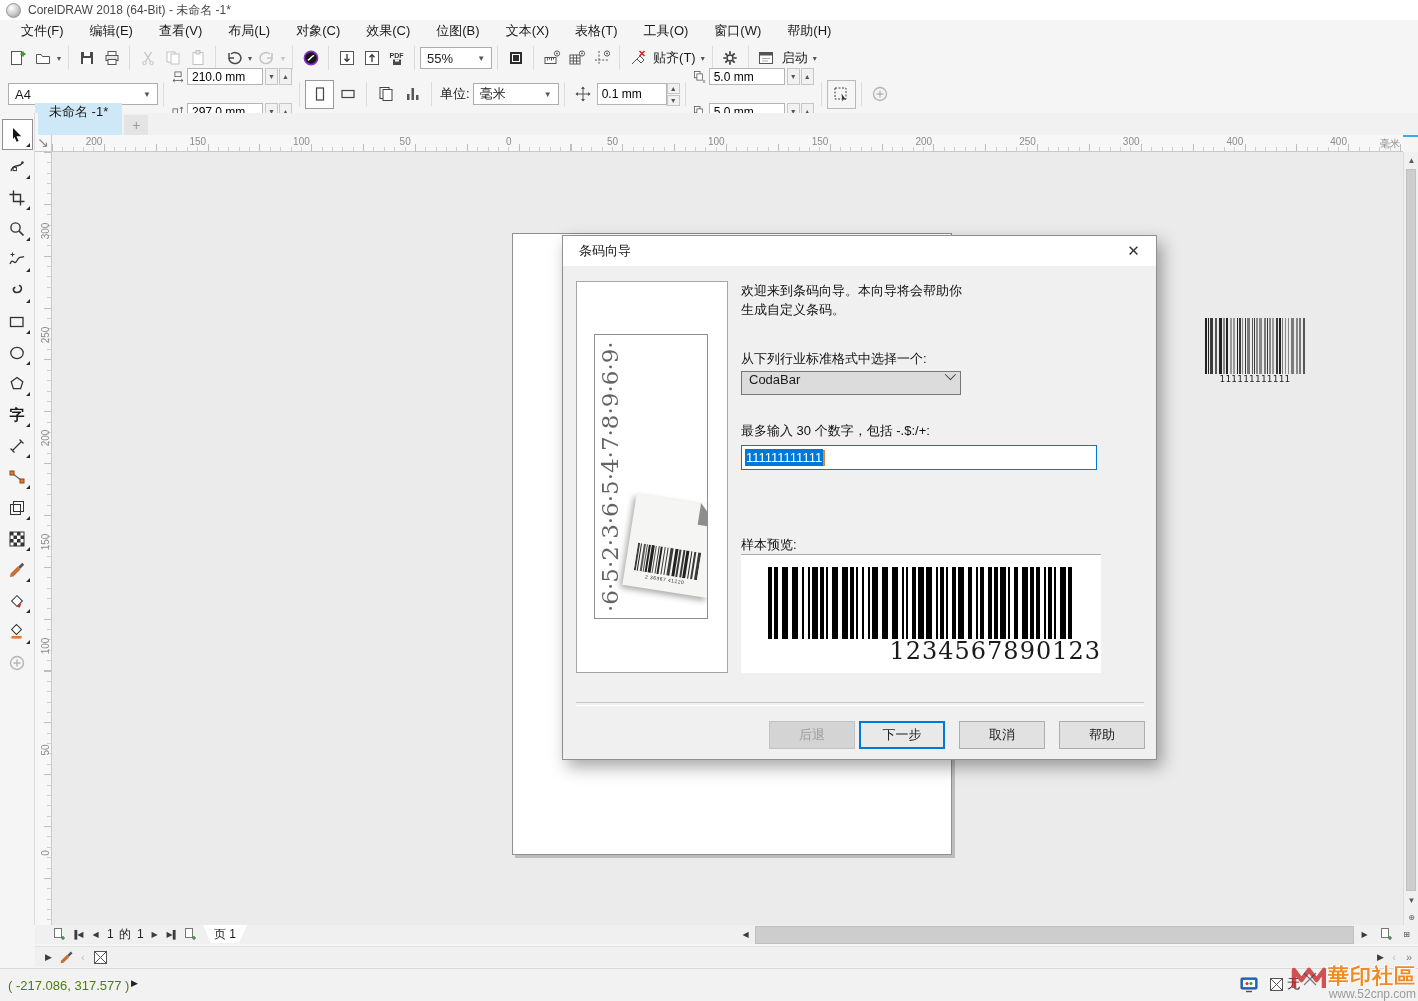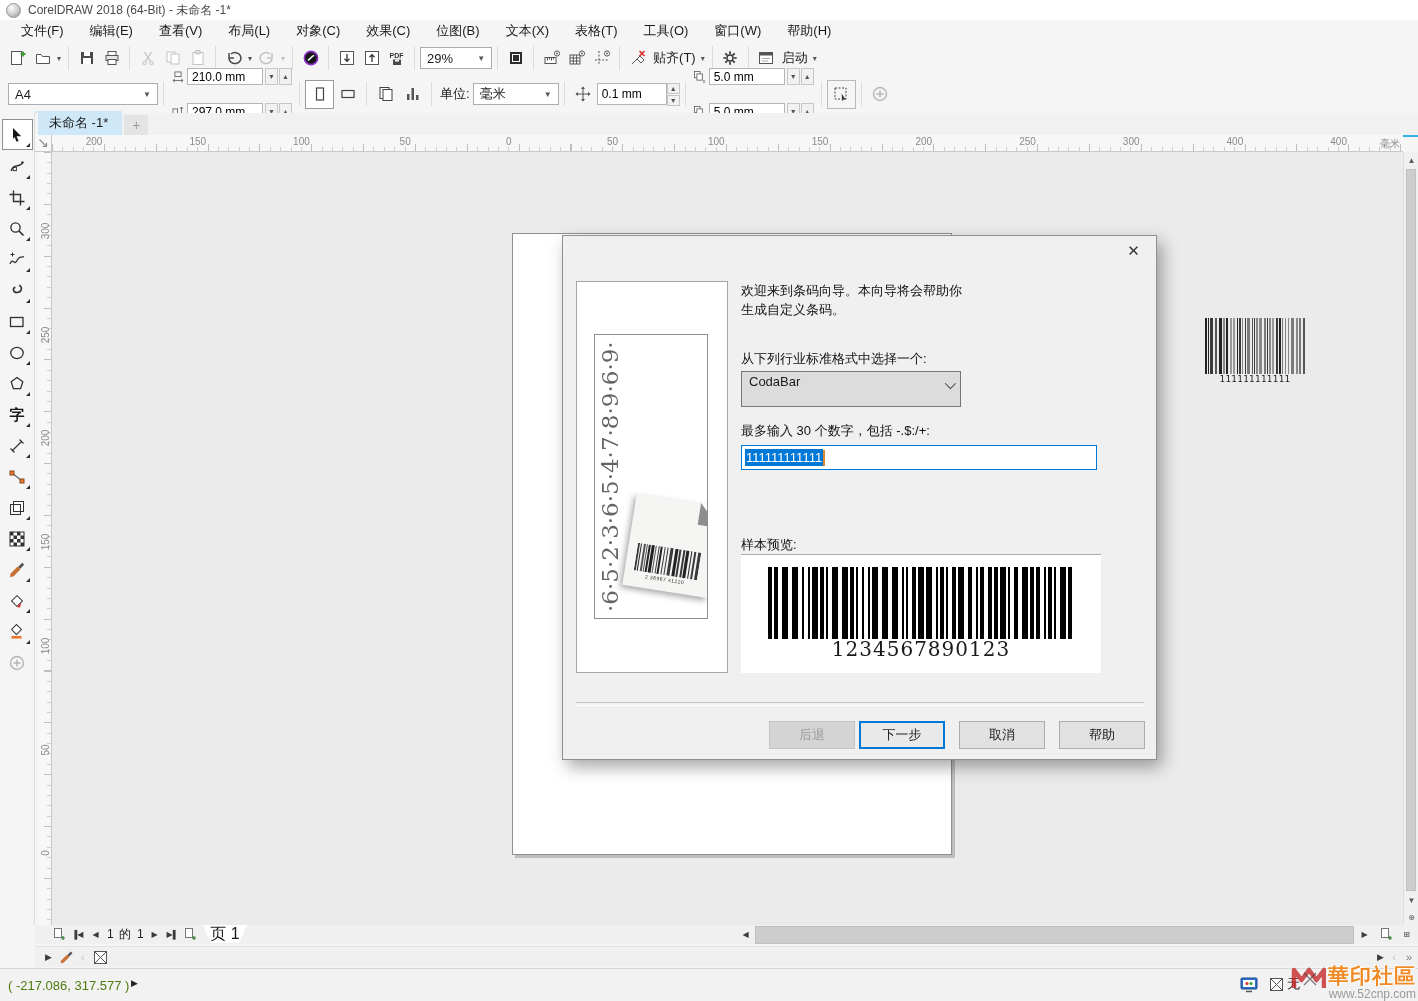--- a/index.html
+++ b/index.html
@@ -28,21 +28,21 @@
   .dimcol{display:flex;flex-direction:column;gap:18px;margin:0 2px}
   .dimrow{display:flex;align-items:center;gap:2px;height:17px}
   .dimrow svg{width:14px;height:14px}
   input.num{width:66px;height:15px;border:1px solid #b5b5b5;background:#fff;font-size:12px;padding:0 4px;font-family:inherit}
   .spinh{display:flex;gap:1px}
   .spinh i{font-style:normal;font-size:7px;color:#555;width:11px;height:15px;border:1px solid #c6c6c6;background:#f1f1f1;display:flex;align-items:center;justify-content:center}
   .pbtn{width:27px;height:27px;display:flex;align-items:center;justify-content:center;flex:none}
   .pbtn.sel{background:#fff;border:1px solid #9a9a9a}
   
   #tabrow{top:113px;left:35px;right:0;height:22px;background:#f1f1f2;border-bottom:2px solid #35b0e6;display:flex;align-items:flex-end}
-  .doc-tab{height:24px;background:#cfe8f8;padding:0 14px;display:flex;align-items:center}
+  .doc-tab{height:32px;background:#cfe8f8;padding:0 14px;display:flex;align-items:flex-start}
   .tab-plus{width:24px;height:20px;background:#e4e4e5;color:#9a9a9a;display:flex;align-items:center;justify-content:center;font-size:14px;margin-left:2px}
   
   #toolbox{top:113px;left:0;width:35px;bottom:76px;background:#f5f5f6;border-right:1px solid #dcdcdd;padding-top:4px;box-sizing:border-box}
   .tool{width:29px;height:29px;margin:2px auto 1px;display:flex;align-items:center;justify-content:center;position:relative}
   .tool.fly:after{content:'';position:absolute;right:2px;bottom:2px;border-left:4px solid transparent;border-bottom:4px solid #2c2c2c}
   .tool.sel{background:#fff;border:1px solid #8f8f8f}
   
   #ruler-corner{top:135px;left:35px;width:17px;height:17px;background:#f7f7f8;border-right:1px solid #c9c9c9;border-bottom:1px solid #c9c9c9;display:flex;align-items:center;justify-content:center;box-sizing:border-box}
   #hruler{top:135px;left:52px;right:15px;height:17px;background:
       repeating-linear-gradient(to right,#bdbdbd 0 1px,transparent 1px 51.85px) left bottom/100% 7px no-repeat,
@@ -63,21 +63,21 @@
   .bars i{display:inline-block;height:100%}
   #bc-canvas{height:56px}
   .bctext{font-family:"DejaVu Sans Mono","Liberation Mono",monospace;font-size:9px;text-align:center;letter-spacing:.5px;color:#222}
   
   #vscroll{top:152px;right:0;width:15px;bottom:76px;background:#f0f0f1;border-left:1px solid #dcdcdd;box-sizing:border-box}
   .sarr{position:absolute;width:15px;height:16px;display:flex;align-items:center;justify-content:center;font-size:8px;color:#5a5a5a}
   #vthumb{position:absolute;left:2px;right:2px;top:17px;bottom:34px;background:#cdcdce;border:1px solid #c0c0c1}
   #hscrollrow{top:925px;left:35px;right:0;height:19px;background:#f0f0f1}
   .navbtn{position:absolute;top:1px;height:16px;display:flex;align-items:center;justify-content:center;font-size:8px;color:#3c3c3c;width:15px}
   .navtxt{position:absolute;top:1px;height:16px;display:flex;align-items:center;font-size:12px;color:#222}
-  #pagetab{position:absolute;left:168px;top:0;width:44px;height:18px;background:#fff;clip-path:polygon(0 0,100% 0,82% 100%,18% 100%);display:flex;align-items:center;justify-content:center;font-size:16px;filter:drop-shadow(0 0 1px #9a9a9a)}
+  #pagetab{position:absolute;left:168px;top:0;width:44px;height:18px;background:#fff;clip-path:polygon(0 0,100% 0,82% 100%,18% 100%);display:flex;align-items:center;justify-content:center;font-size:12px;filter:drop-shadow(0 0 1px #9a9a9a)}
   #htrack{position:absolute;left:718px;right:62px;top:1px;height:16px;background:#f0f0f1}
   #hthumb{position:absolute;left:2px;right:2px;top:0;height:16px;background:#cdcdce;border:1px solid #c0c0c1}
   #paletterow{top:946px;left:35px;right:0;height:20px;background:#f0f0f1;border-top:1px solid #e2e2e3}
   .pr{position:absolute;top:0;height:20px;display:flex;align-items:center;font-size:9px;color:#3c3c3c}
   #palette-hint{position:absolute;left:0;right:0;text-align:center;top:2px;font-style:italic;color:#bdbdbe;font-size:13px}
   #statusbar{top:968px;left:0;right:0;bottom:0;background:#f2f2f3;border-top:1px solid #d8d8d9}
   #coords{position:absolute;left:8px;top:9px;color:#4d7c0f}
   #coord-arrow{position:absolute;left:131px;top:9px;font-size:9px;color:#222}
   #status-right{position:absolute;right:118px;top:6px;display:flex;align-items:center;gap:10px}
   #fill-none{display:flex;align-items:center;gap:3px}
@@ -90,28 +90,28 @@
   #dlg-titlebar{position:absolute;top:0;left:0;right:0;height:30px;background:#fff;display:flex;align-items:center;padding-left:16px;box-sizing:border-box}
   #dlg-close{position:absolute;top:0;right:0;width:45px;height:30px;display:flex;align-items:center;justify-content:center;font-size:15px;color:#333}
   #dlg-art{position:absolute;left:13px;top:45px;width:150px;height:390px;background:#fff;border:1px solid #a6a6a6}
   #dlg-art-img{position:absolute;left:17px;top:52px;width:112px;height:283px;border:1px solid #8e8e8e;background:#fff;overflow:hidden}
   #strip-nums{position:absolute;left:2px;top:4px;height:273px;writing-mode:vertical-rl;transform:rotate(180deg);font-family:"DejaVu Serif","Liberation Serif",serif;font-size:23px;color:#4a4a4a;letter-spacing:0px;opacity:.85}
   #sticker{position:absolute;right:-8px;bottom:26px;width:86px;height:92px;background:#f5f5f3;transform:rotate(9deg);box-shadow:-2px 3px 6px rgba(0,0,0,.35)}
   #sticker-curl{position:absolute;top:-1px;right:-1px;width:0;height:0;border-top:22px solid #fff;border-left:22px solid #8e8e8e}
   #bc-sticker{position:absolute;left:9px;bottom:16px;width:64px;height:28px}
   #sticker-code{position:absolute;left:9px;bottom:9px;width:64px;font-size:5px;text-align:center;color:#333;letter-spacing:.5px}
   .dtext{position:absolute;left:178px;color:#111}
-  #dlg-combo{position:absolute;left:178px;top:135px;width:220px;height:24px;background:#dcdcdd;border:1px solid #767676;display:flex;align-items:flex-end;padding:17px 7px;box-sizing:border-box}
+  #dlg-combo{position:absolute;left:178px;top:135px;width:220px;height:24px;background:#dcdcdd;border:1px solid #767676;display:flex;align-items:flex-start;padding:0 7px;box-sizing:border-box}
   #dlg-combo .chev{margin-left:auto;width:7px;height:7px;border-right:1.4px solid #444;border-bottom:1.4px solid #444;transform:rotate(45deg) translateY(-2px)}
   #dlg-input{position:absolute;left:178px;top:209px;width:356px;height:25px;background:#fff;border:1px solid #0078d7;display:flex;align-items:center;padding-left:3px;box-sizing:border-box}
   #dlg-input .selval{background:#0078d7;color:#fff;padding:1px 1px;font-size:13px}
   #dlg-input .caret{width:2px;height:16px;background:#e0862c;margin-left:0px}
   #dlg-preview{position:absolute;left:178px;top:318px;width:360px;height:118px;background:#fff;border-top:1px solid #ababab}
   #bc-sample{width:306px;height:72px;margin:12px auto 0}
-  #preview-num{font-family:"DejaVu Serif","Liberation Serif",serif;font-size:20px;text-align:center;letter-spacing:1px;margin-top:-2px}
+  #preview-num{font-family:"DejaVu Serif","Liberation Serif",serif;font-size:24px;text-align:right;letter-spacing:1px;margin-top:-2px}
   #dlg-sep{position:absolute;left:13px;top:466px;width:568px;height:2px;border-top:1px solid #c6c6c6;border-bottom:1px solid #fff}
   .dbtn{position:absolute;top:485px;width:86px;height:28px;display:flex;align-items:center;justify-content:center;background:#e1e1e1;border:1px solid #adadad;box-sizing:border-box}
   #btn-back{left:206px;background:#d4d4d4;color:#9d9d9d;border-color:#c3c3c3}
   #btn-next{left:296px;background:#e9e9e9;border:2px solid #0078d7}
   #btn-cancel{left:396px}
   #btn-help{left:496px}
 </style>
 </head>
 <body>
 
@@ -220,21 +220,21 @@
     </span>
   <span class="tbi">
       <svg width="18" height="18" viewBox="0 0 18 18">
         <text x="1.5" y="8.5" font-size="7" font-weight="bold" fill="#333" font-family="sans-serif">PDF</text>
         <rect x="5" y="10.5" width="8" height="5.5" fill="#4a4a4a"></rect>
         <rect x="7" y="10.5" width="4" height="2" fill="#fff"></rect>
       </svg>
     </span>
   <span class="sep"></span>
   <div class="combo" id="zoom-combo">
-    <span>29%</span>
+    <span>55%</span>
     <span class="arr">▼</span>
   </div>
   <span class="sep"></span>
   <span class="tbi">
       <svg width="18" height="18" viewBox="0 0 18 18">
         <rect x="3" y="3" width="12" height="12" fill="#2c2c2c"></rect>
         <rect x="5.5" y="5.5" width="7" height="7" fill="none" stroke="#fff"></rect>
       </svg>
     </span>
   <span class="sep"></span>
@@ -659,20 +659,23 @@
             <path d="M14 10l12 12M26 10L14 22" stroke="#444" stroke-width="1.2" opacity=".7"></path>
           </svg>
         </span>
       <span id="wm-title">華印社區</span>
     </div>
     <div id="wm-url">www.52cnp.com</div>
   </div>
 </div>
 
 <div class="abs" id="dlg">
+  <div id="dlg-titlebar">
+    <span>条码向导</span>
+  </div>
   <div id="dlg-close">✕</div>
 
   <div id="dlg-art">
     <div id="dlg-art-img">
       <div id="strip-nums">·6·5·2·3·6·5·4·7·8·9·6·9·</div>
       <div id="sticker">
         <div id="sticker-curl"></div>
         <div class="bars" id="bc-sticker"><i style="width: 2px; margin-right: 1px; background: rgb(58, 58, 58);"></i><i style="width: 1px; margin-right: 2px; background: rgb(34, 34, 34);"></i><i style="width: 2px; margin-right: 1px; background: rgb(85, 85, 85);"></i><i style="width: 1px; margin-right: 1px; background: rgb(85, 85, 85);"></i><i style="width: 2px; margin-right: 1px; background: rgb(34, 34, 34);"></i><i style="width: 3px; margin-right: 1px; background: rgb(34, 34, 34);"></i><i style="width: 1px; margin-right: 2px; background: rgb(85, 85, 85);"></i><i style="width: 1px; margin-right: 1px; background: rgb(58, 58, 58);"></i><i style="width: 2px; margin-right: 2px; background: rgb(34, 34, 34);"></i><i style="width: 1px; margin-right: 2px; background: rgb(58, 58, 58);"></i><i style="width: 1px; margin-right: 2px; background: rgb(58, 58, 58);"></i><i style="width: 3px; margin-right: 2px; background: rgb(58, 58, 58);"></i><i style="width: 3px; margin-right: 1px; background: rgb(34, 34, 34);"></i><i style="width: 2px; margin-right: 2px; background: rgb(58, 58, 58);"></i><i style="width: 2px; margin-right: 1px; background: rgb(58, 58, 58);"></i><i style="width: 3px; margin-right: 2px; background: rgb(34, 34, 34);"></i><i style="width: 1px; margin-right: 2px; background: rgb(34, 34, 34);"></i><i style="width: 2px; margin-right: 2px; background: rgb(58, 58, 58);"></i><i style="width: 3px; margin-right: 2px; background: rgb(58, 58, 58);"></i></div>
         <div id="sticker-code">2 36967 41220</div>
       </div>

